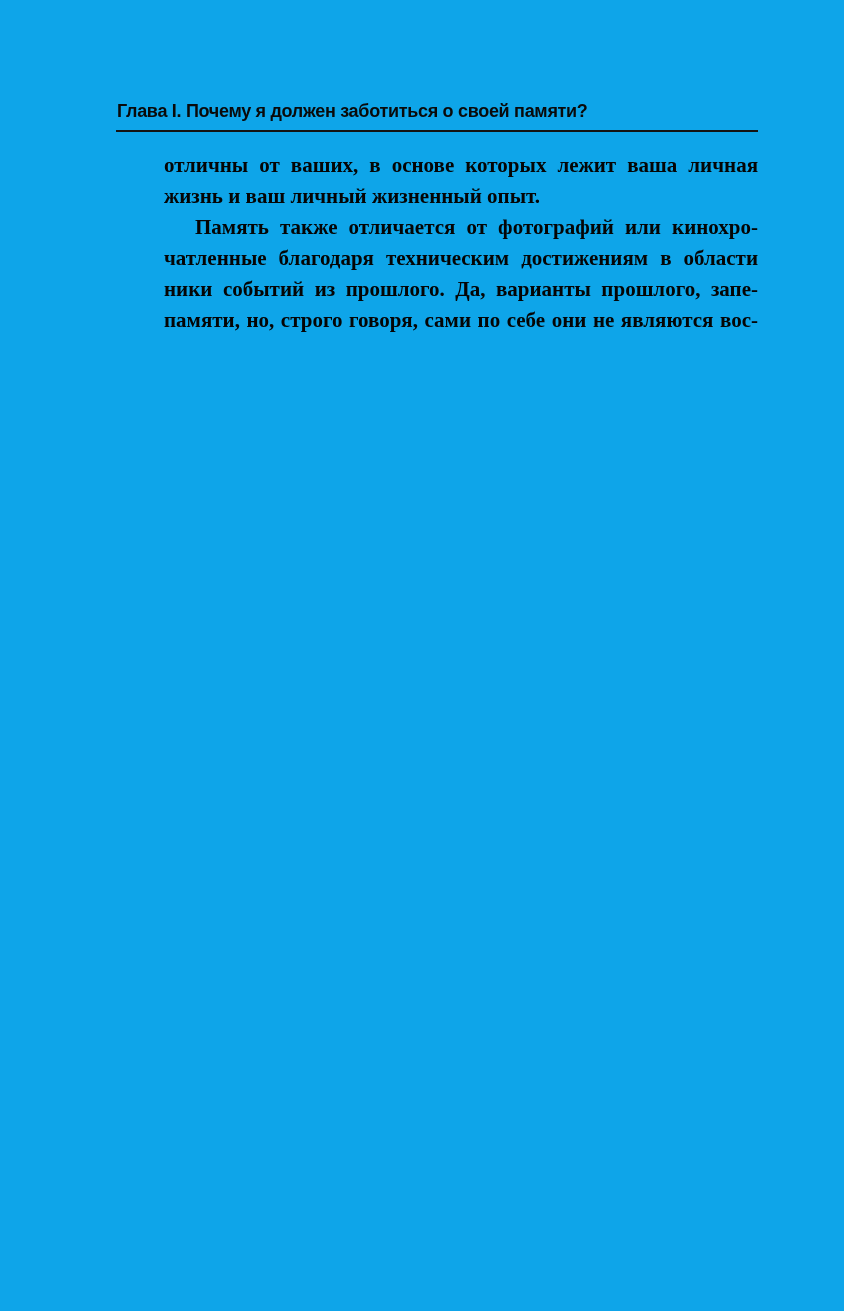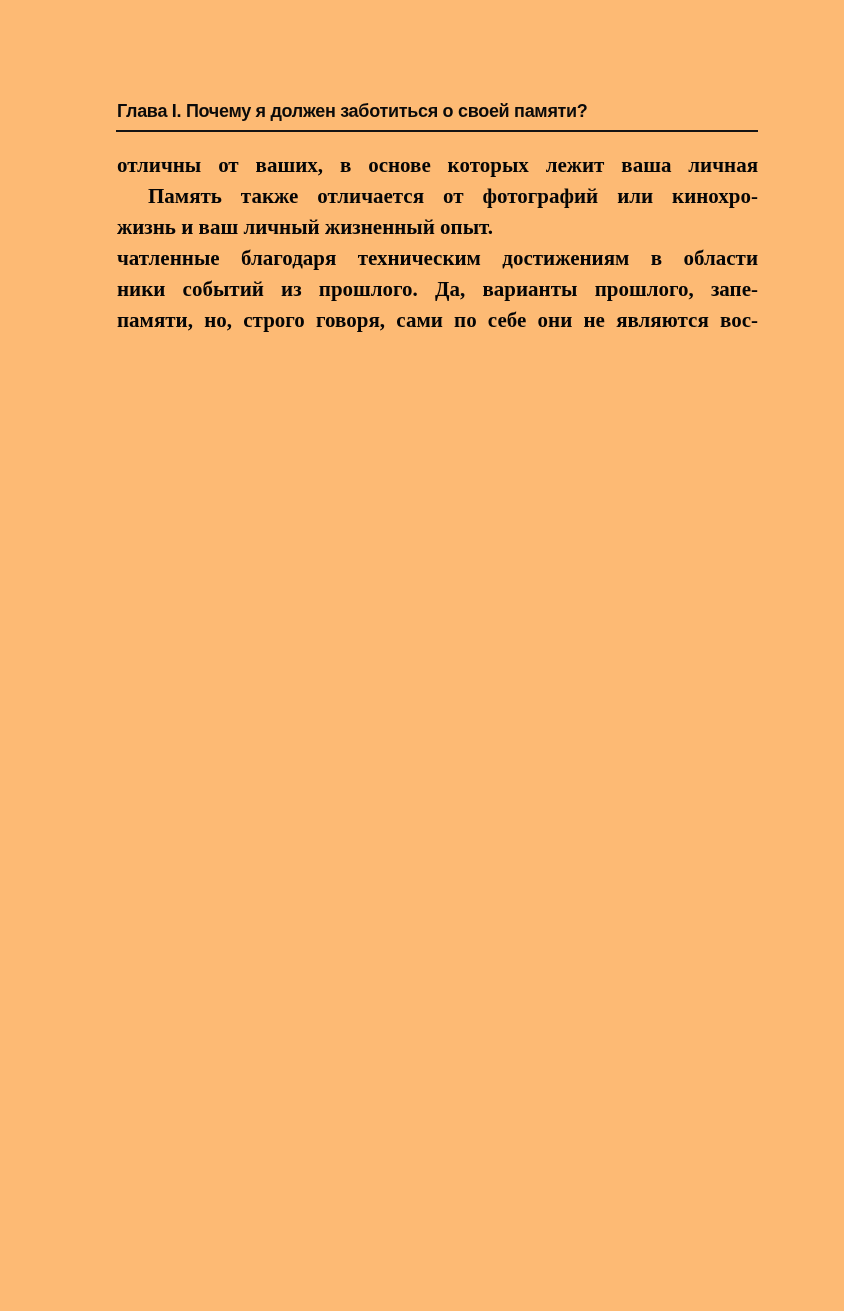--- a/index.html
+++ b/index.html
@@ -4,21 +4,21 @@
 <style>
   html, body {
     margin: 0;
     padding: 0;
     background: #ffffff;
   }
   .page {
     position: relative;
     width: 844px;
     height: 1311px;
-    background: #fdba74;
+    background: #0ea5e9;
     overflow: hidden;
     font-family: "Liberation Serif", "DejaVu Serif", serif;
     color: #000000;
   }
   .chapter-header {
     position: absolute;
     left: 117px;
     top: 100px;
     width: 641px;
     font-family: "Liberation Sans", "DejaVu Sans", sans-serif;
@@ -45,40 +45,41 @@
     font-family: "Liberation Serif", "DejaVu Serif", serif;
     font-weight: bold;
     font-size: 21px;
     line-height: 31px;
     color: #050505;
   }
   .text-line {
     text-align: justify;
     text-align-last: justify;
     white-space: normal;
+    margin-left: 47px;
   }
   .text-line.para-end {
     text-align: left;
     text-align-last: left;
   }
   .text-line.para-indent {
     text-indent: 31px;
   }
 </style>
 </head>
 <body>
 
 <div class="page">
 
   <div class="chapter-header">Глава I. Почему я должен заботиться о своей памяти?</div>
 
   <div class="header-rule"></div>
 
   <div class="body-text">
     <div class="text-line">отличны от ваших, в основе которых лежит ваша личная</div>
+    <div class="text-line para-end">жизнь и ваш личный жизненный опыт.</div>
     <div class="text-line para-indent">Память также отличается от фотографий или кинохро-</div>
-    <div class="text-line para-end">жизнь и ваш личный жизненный опыт.</div>
     <div class="text-line">чатленные благодаря техническим достижениям в области</div>
     <div class="text-line">ники событий из прошлого. Да, варианты прошлого, запе-</div>
     <div class="text-line">памяти, но, строго говоря, сами по себе они не являются вос-</div>
   </div>
 
 </div>
 
 </body></html>

